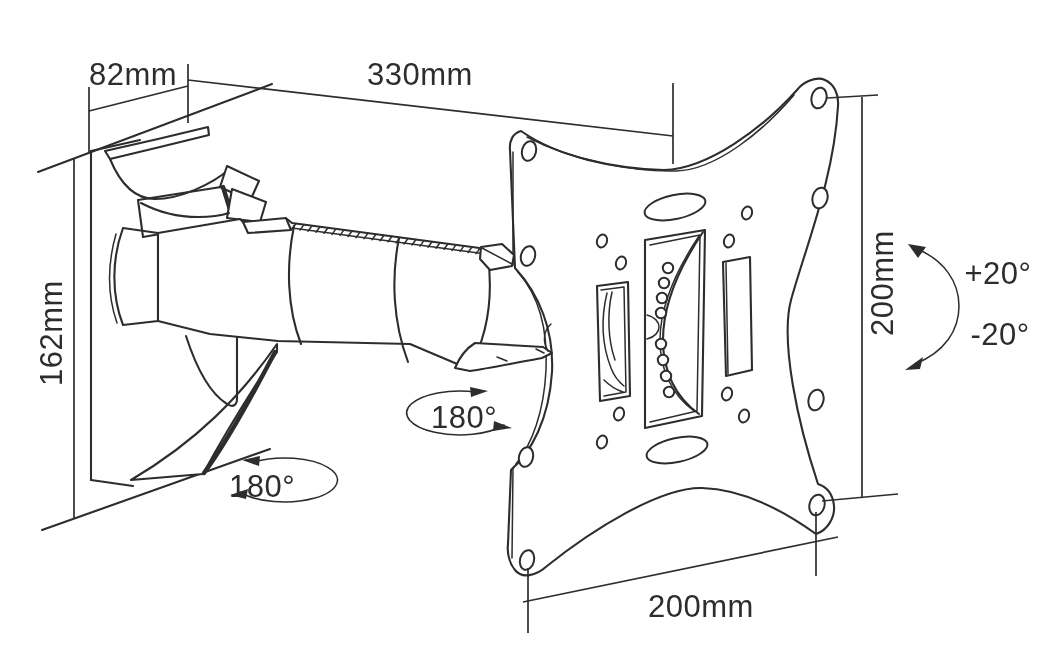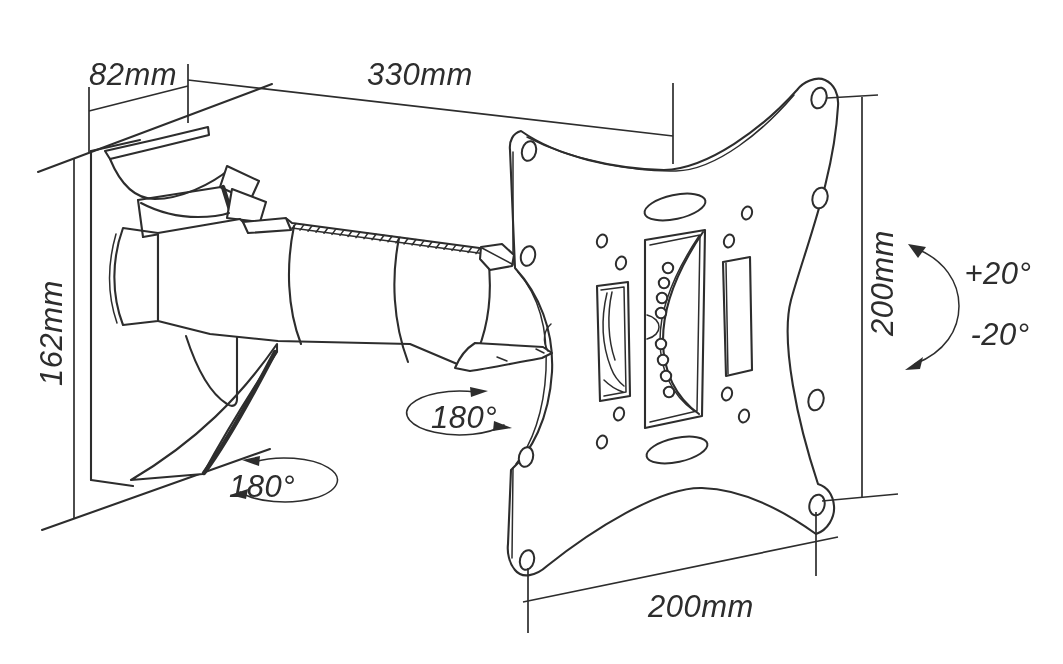--- a/index.html
+++ b/index.html
@@ -1,17 +1,17 @@
 <!DOCTYPE html>
 <html><head>
 <meta charset="utf-8">
 <style>
   html,body{margin:0;padding:0;background:#ffffff;}
   .stage{position:relative;width:1063px;height:664px;background:#ffffff;overflow:hidden;
-         font-family:"Liberation Sans", sans-serif;font-style:italic;}
+         font-family:"Liberation Sans", sans-serif;}
   svg{position:absolute;left:0;top:0;}
   svg text{font-family:"Liberation Sans", sans-serif;fill:#2d2d2d;}
   .lbl{font-size:31px;letter-spacing:0.5px;}
   .ln{stroke:#2d2d2d;fill:none;stroke-width:2.1;stroke-linecap:round;stroke-linejoin:round;}
   .ln-thin{stroke:#2d2d2d;fill:none;stroke-width:1.5;stroke-linecap:round;stroke-linejoin:round;}
   .ln-dim{stroke:#2d2d2d;fill:none;stroke-width:1.7;stroke-linecap:butt;}
   .ln-thick{stroke:#2d2d2d;fill:none;stroke-width:4.4;stroke-linecap:round;}
   .solid{fill:#ffffff;stroke:#2d2d2d;stroke-width:2.1;stroke-linejoin:round;}
   .hole{fill:#ffffff;stroke:#2d2d2d;stroke-width:2;}
   .arrow{fill:#2d2d2d;stroke:none;}

